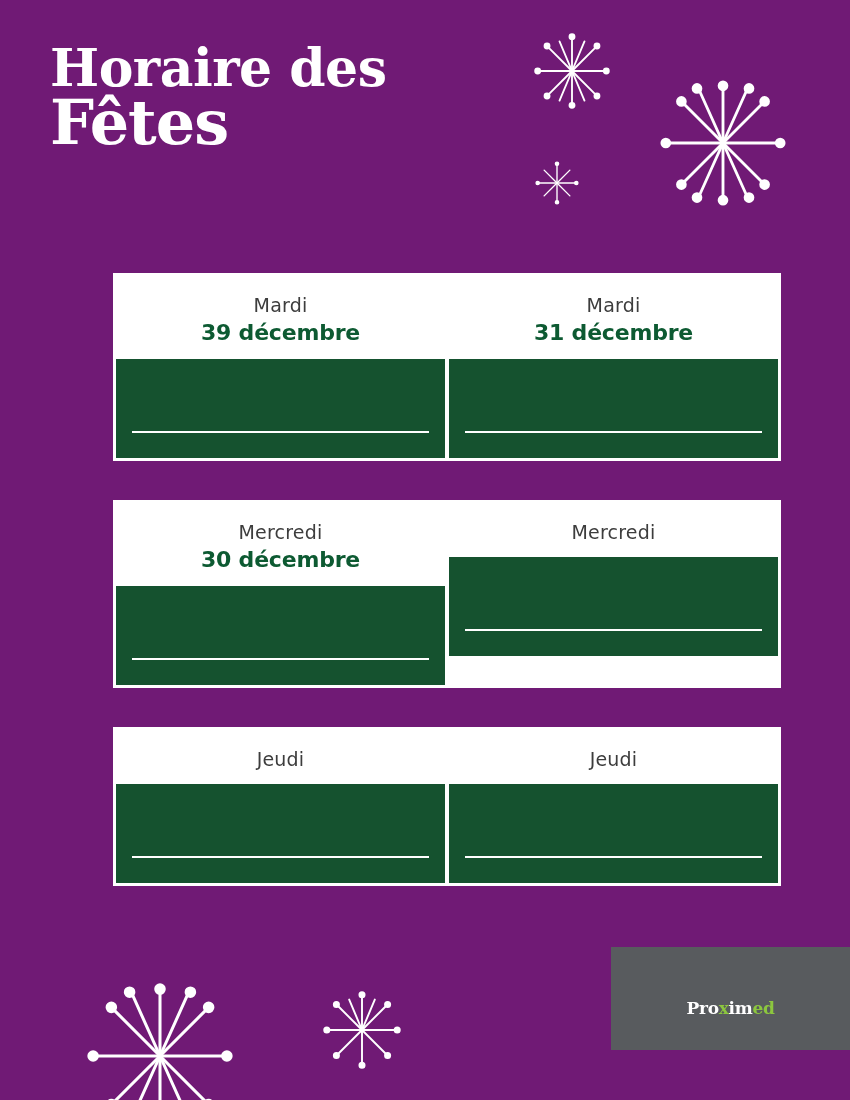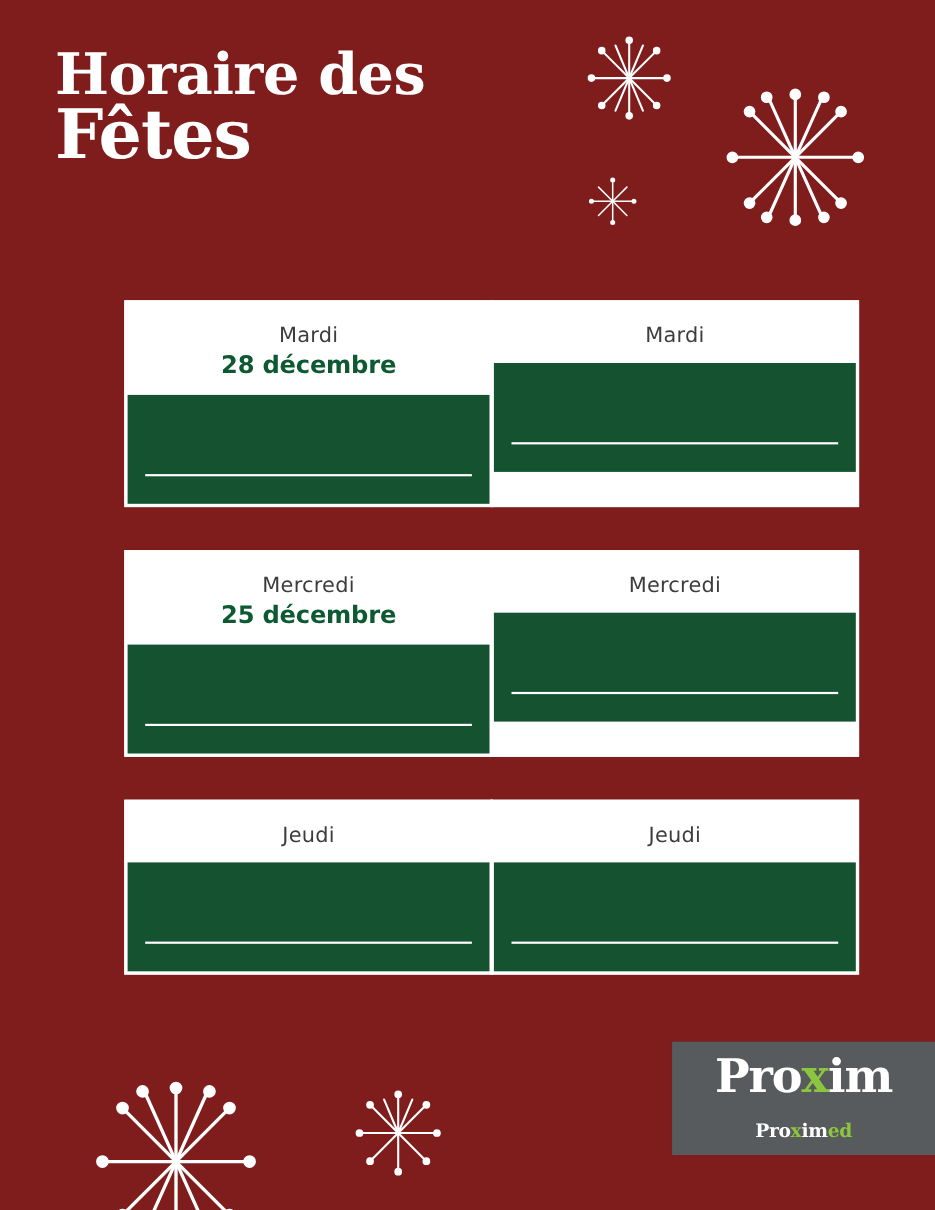--- a/index.html
+++ b/index.html
@@ -9,21 +9,21 @@
     overflow: hidden;
   }
   body {
     font-family: "DejaVu Sans", sans-serif;
     background: #a01726;
     position: relative;
   }
   .poster {
     position: absolute;
     inset: 0;
-    background: #7f1d1d;
+    background: #701a75;
     overflow: hidden;
   }
 
   
   .title-block {
     position: absolute;
     left: 50px;
     top: 44px;
     color: #ffffff;
     line-height: 0.92;
@@ -281,40 +281,41 @@
         <line x1="50" y1="50" x2="66" y2="12"></line>
       </g>
     </svg>
   </div>
 
   <div class="grid">
 
     <div class="card">
       <div class="card-head">
         <span class="card-day">Mardi</span>
-        <span class="card-date"><span>28 décembre</span></span>
+        <span class="card-date"><span>39 décembre</span></span>
       </div>
       <div class="card-body">
         <div class="write-line"></div>
       </div>
     </div>
 
     <div class="card">
       <div class="card-head">
         <span class="card-day">Mardi</span>
+        <span class="card-date"><span>31 décembre</span></span>
       </div>
       <div class="card-body">
         <div class="write-line"></div>
       </div>
     </div>
 
     <div class="card">
       <div class="card-head">
         <span class="card-day">Mercredi</span>
-        <span class="card-date"><span>25 décembre</span></span>
+        <span class="card-date"><span>30 décembre</span></span>
       </div>
       <div class="card-body">
         <div class="write-line"></div>
       </div>
     </div>
 
     <div class="card">
       <div class="card-head">
         <span class="card-day">Mercredi</span>
       </div>
@@ -337,17 +338,16 @@
         <span class="card-day">Jeudi</span>
       </div>
       <div class="card-body">
         <div class="write-line"></div>
       </div>
     </div>
 
   </div>
 
   <div class="logo-box">
-    <div class="logo-main"><span>Pro</span><span class="x-mark">x</span><span>im</span></div>
     <div class="logo-sub"><span>Pro</span><span class="x-mark">x</span><span>im</span><span class="ed-mark">ed</span></div>
   </div>
 
 </div>
 
 </body></html>

